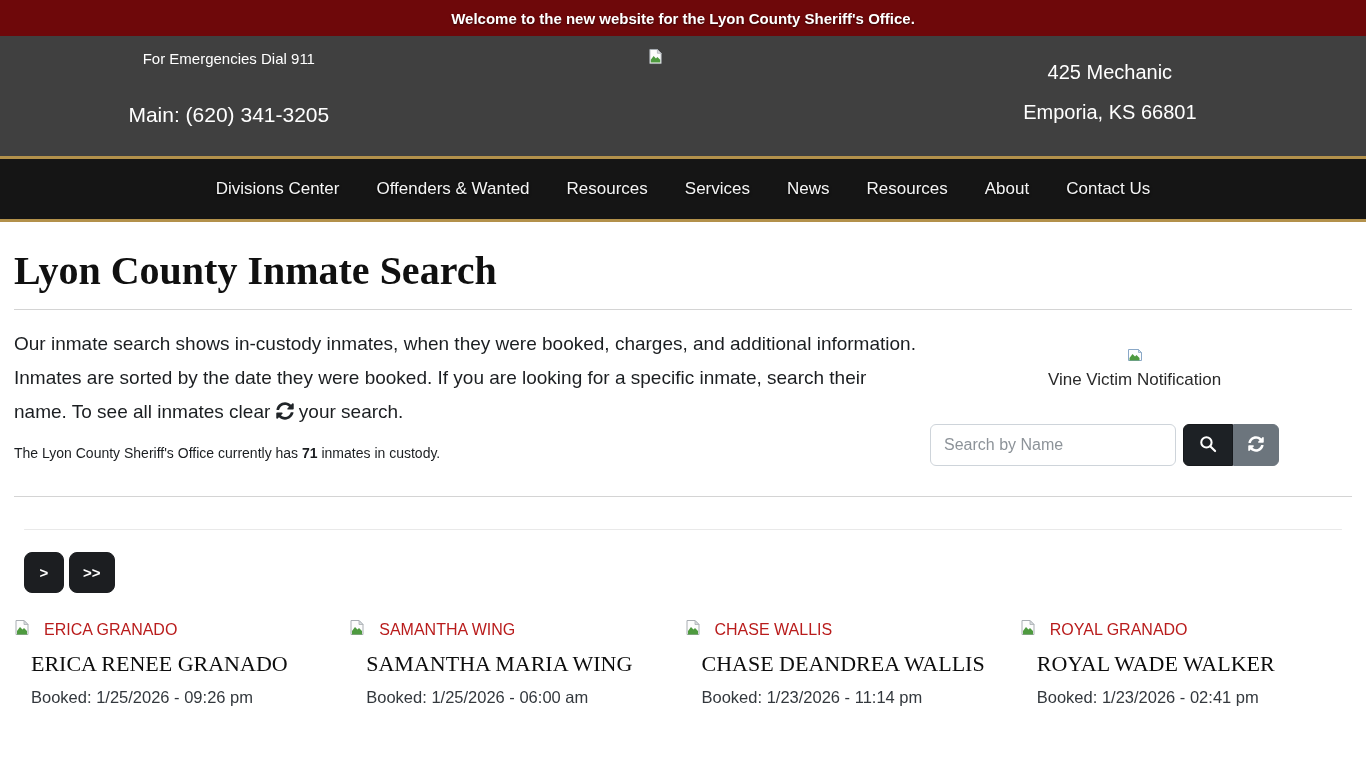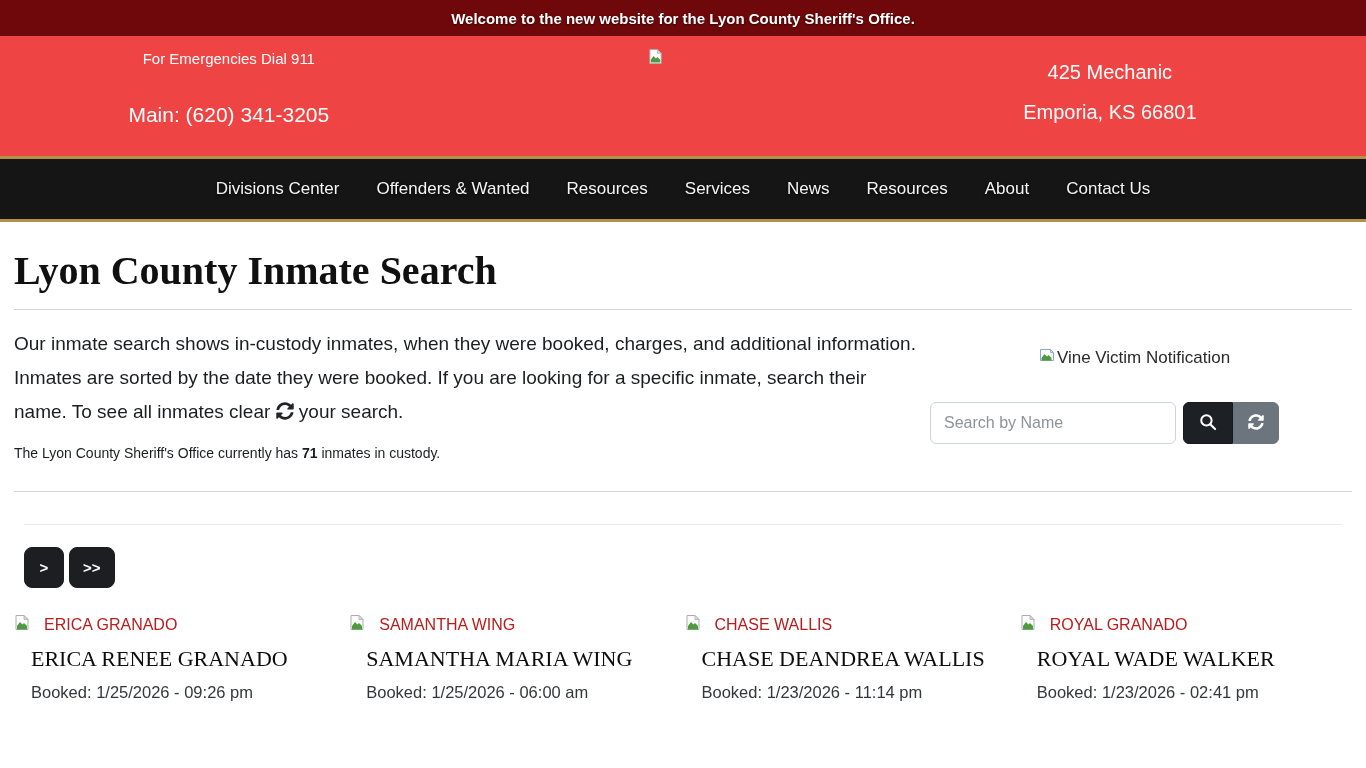--- a/index.html
+++ b/index.html
@@ -13,21 +13,21 @@
   
   .banner {
     height:36px; background:#6e080a; color:#fff;
     display:flex; align-items:center; justify-content:center;
     font-size:15px; font-weight:bold;
     text-shadow:0 1px 2px rgba(0,0,0,.55);
   }
 
   
   .header {
-    height:120px; background:#ef4444; color:#fff; display:flex;
+    height:120px; background:#404040; color:#fff; display:flex;
   }
   .header-left {
     width:33.5%; display:flex; flex-direction:column; align-items:center;
     padding-top:14px;
   }
   .header-emergency { font-size:15px; }
   .header-phone { font-size:21px; margin-top:36px; }
   .header-center {
     width:29%; display:flex; justify-content:center; align-items:flex-start;
     padding-top:12px;
@@ -60,21 +60,21 @@
   .content-row { display:flex; margin-top:17px; }
   .col-left { width:903px; }
   .intro { font-size:19px; line-height:34px; margin:0; color:#1b1e21; }
   .refresh-inline { display:inline-block; vertical-align:-2px; cursor:pointer; }
   .custody { font-size:14px; margin:14px 0 0 0; color:#1b1e21; }
   .custody b { font-weight:bold; }
 
   .col-right { flex:1; padding:0 13px; }
   .vine-row {
     display:flex; align-items:center; justify-content:center; gap:2px;
-    margin-top:20px; font-size:17px; color:#2a2a2a; cursor:pointer;
+    margin-top:20px; font-size:17px; color:#2a2a2a; cursor:pointer;flex-direction:column;
   }
   .search-row { display:flex; margin-top:34px; align-items:center; }
   .search-input {
     width:246px; height:42px; border:1px solid #ced4da; border-radius:6px;
     padding:0 13px; font-size:16px; color:#212529; outline:none;
     font-family:"Liberation Sans", sans-serif;
   }
   .search-input::placeholder { color:#8d9399; }
   .btn-group { display:flex; margin-left:7px; }
   .btn {

